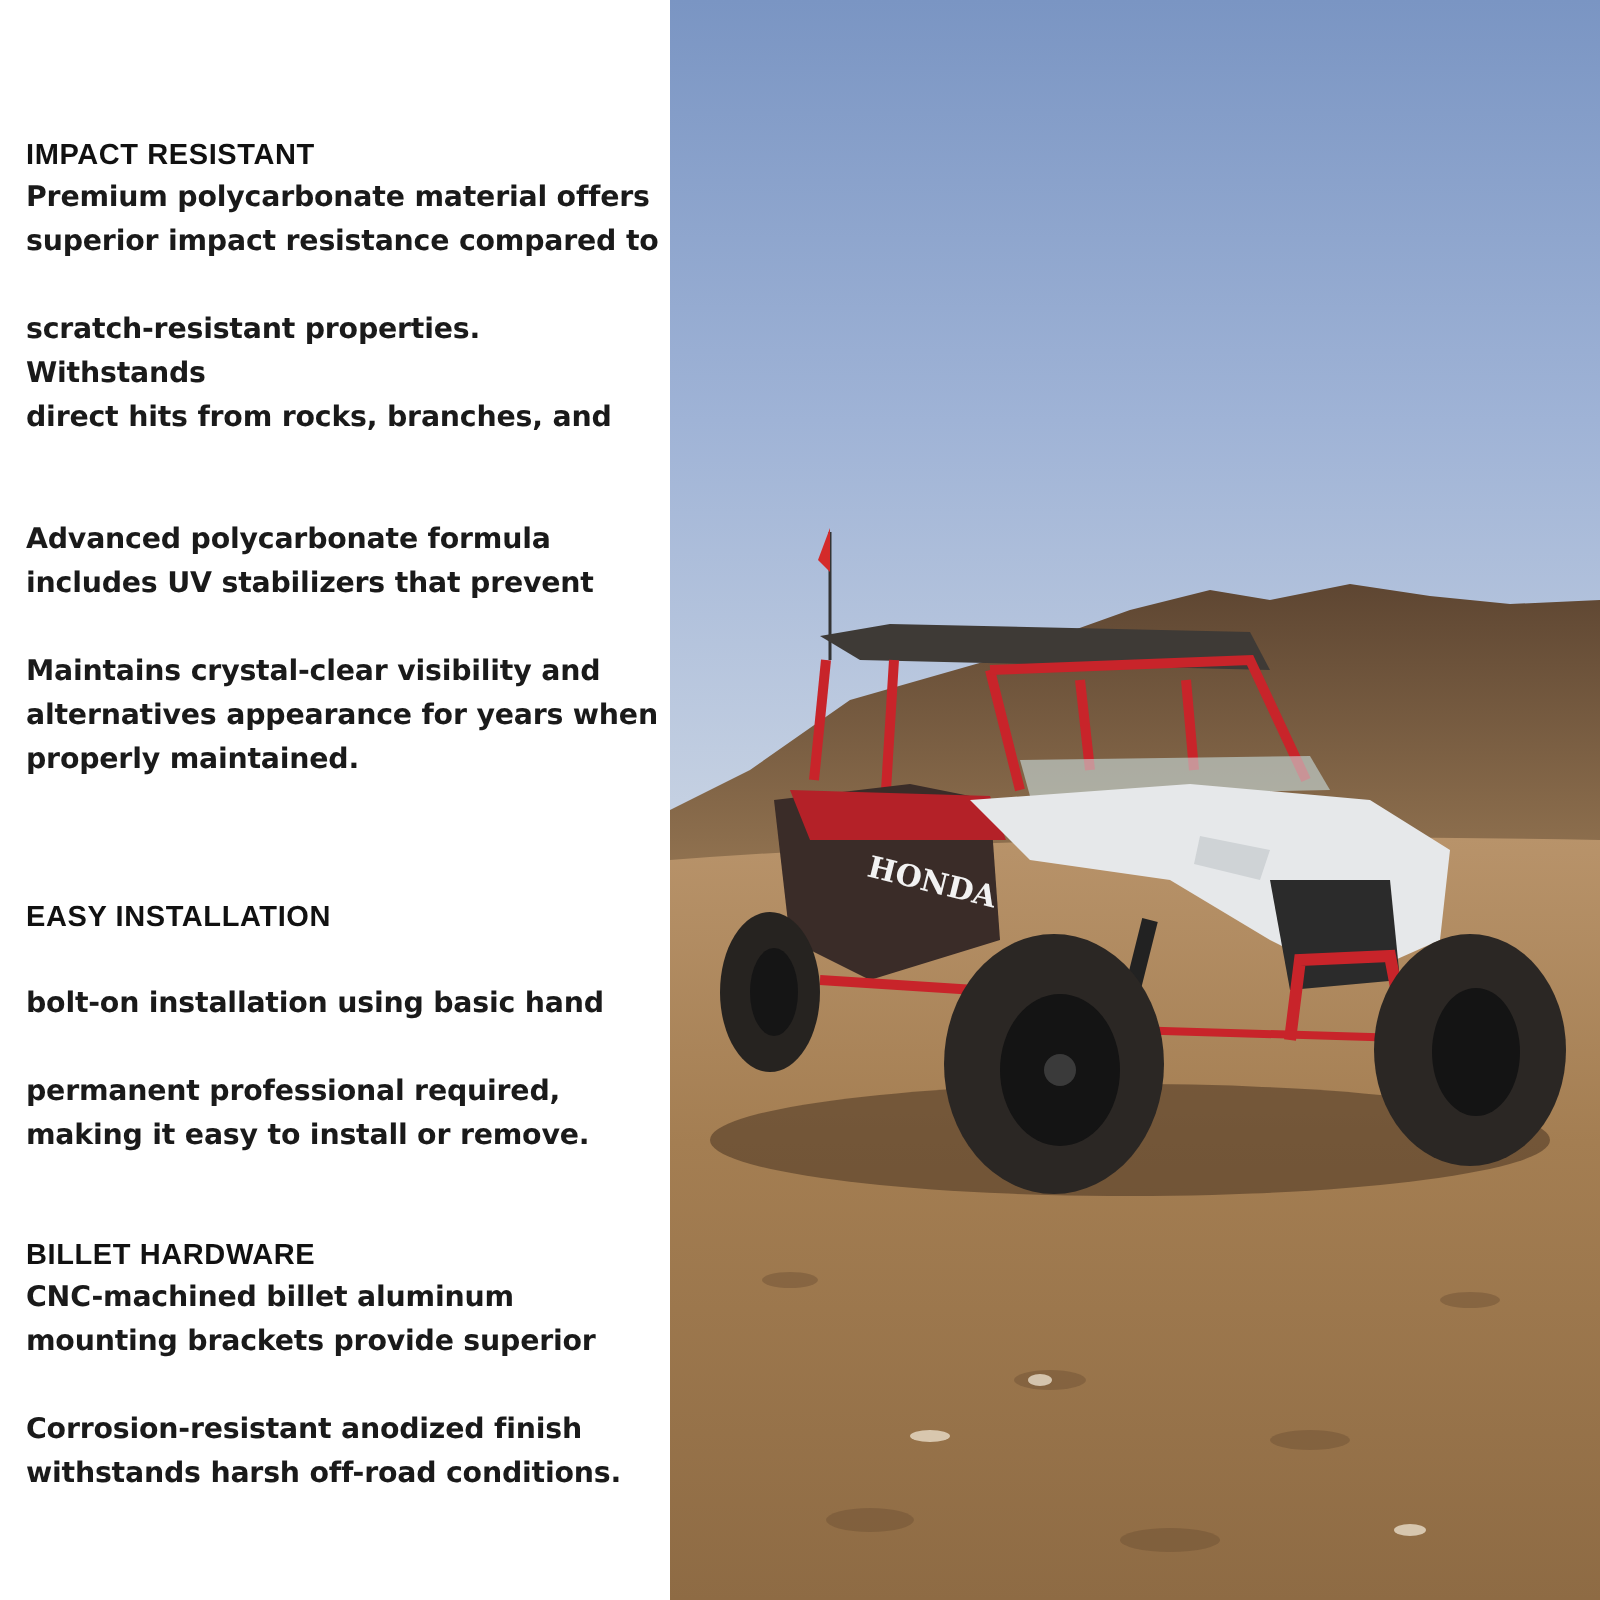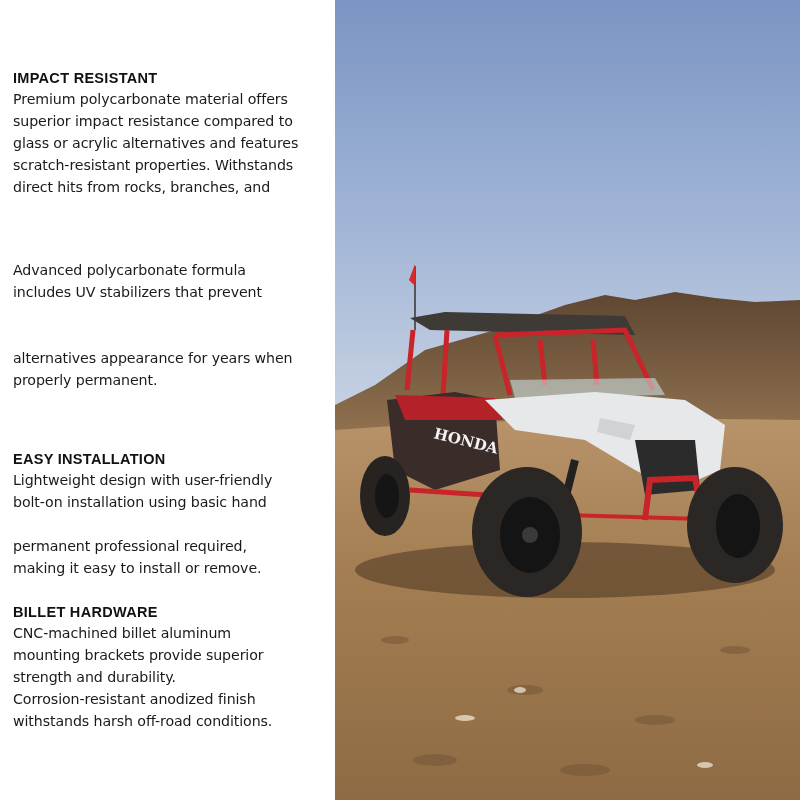--- a/index.html
+++ b/index.html
@@ -4,67 +4,67 @@
 <style>
   html, body { margin:0; padding:0; }
   body { width:800px; height:800px; position:relative; overflow:hidden; background:#ffffff; }
   .text-col { position:absolute; left:0; top:0; width:335px; height:800px; background:#ffffff; }
   .feature { position:absolute; left:13px; width:318px; }
   .feature h3 {
     margin:0; font-family:"Liberation Sans", sans-serif; font-weight:700;
     font-size:14.5px; letter-spacing:0.3px; color:#111111; line-height:20px;
   }
   .feature p {
-    margin:0; font-family:"DejaVu Sans", sans-serif; font-weight:400;
+    margin:0; font-family:"DejaVu Sans", sans-serif; font-weight:700;
     font-size:14.2px; line-height:22px; color:#1a1a1a; letter-spacing:-0.1px;
   }
   .photo { position:absolute; left:335px; top:0; width:465px; height:800px; overflow:hidden;
     background:linear-gradient(180deg,#7a95c3 0%,#8aa3cd 25%,#a6b9d8 40%,#c3cfe0 48%,#c9b59a 52%,#b48e62 65%,#a07a4f 100%); }
   svg { display:block; }
 </style>
 </head>
 <body>
 
 <div class="text-col">
   <div class="feature" style="top:68px">
     <h3>IMPACT RESISTANT</h3>
     <p>
       <span>Premium polycarbonate material offers</span><br>
       <span>superior impact resistance compared to</span><br>
-      <span>glass or acrylic alternatives and features</span><br>
+      <br>
       <span>scratch-resistant properties. Withstands</span><br>
       <span>direct hits from rocks, branches, and</span><br>
     </p>
   </div>
   <div class="feature" style="top:259px">
     <p>
       <span>Advanced polycarbonate formula</span><br>
       <span>includes UV stabilizers that prevent</span><br>
       <br>
-      <br>
+      <span>Maintains crystal-clear visibility and</span><br>
       <span>alternatives appearance for years when</span><br>
-      <span>properly permanent.</span>
+      <span>properly maintained.</span>
     </p>
   </div>
   <div class="feature" style="top:449px">
     <h3>EASY INSTALLATION</h3>
     <p>
-      <span>Lightweight design with user-friendly</span><br>
+      <br>
       <span>bolt-on installation using basic hand</span><br>
       <br>
       <span>permanent professional required,</span><br>
       <span>making it easy to install or remove.</span>
     </p>
   </div>
-  <div class="feature" style="top:602px">
+  <div class="feature" style="top:618px">
     <h3>BILLET HARDWARE</h3>
     <p>
       <span>CNC-machined billet aluminum</span><br>
       <span>mounting brackets provide superior</span><br>
-      <span>strength and durability.</span><br>
+      <br>
       <span>Corrosion-resistant anodized finish</span><br>
       <span>withstands harsh off-road conditions.</span>
     </p>
   </div>
 </div>
 
 <div class="photo">
   <svg width="465" height="800" viewBox="0 0 465 800">
     <defs>
       <linearGradient id="sky" x1="0" y1="0" x2="0" y2="1">

